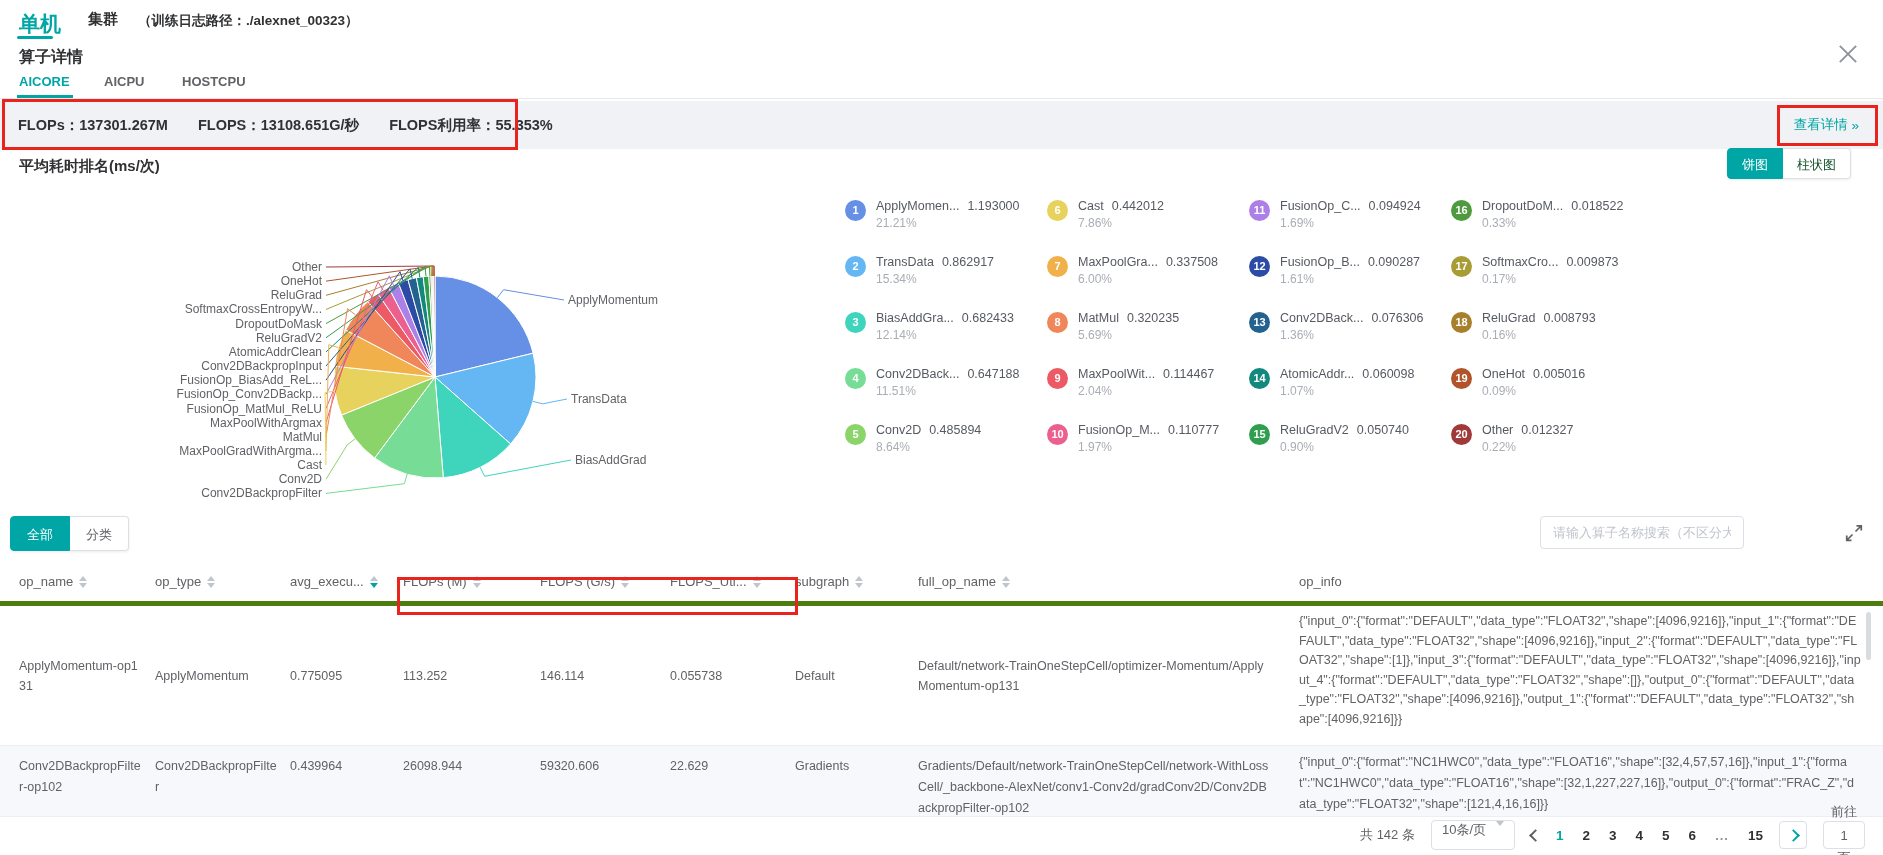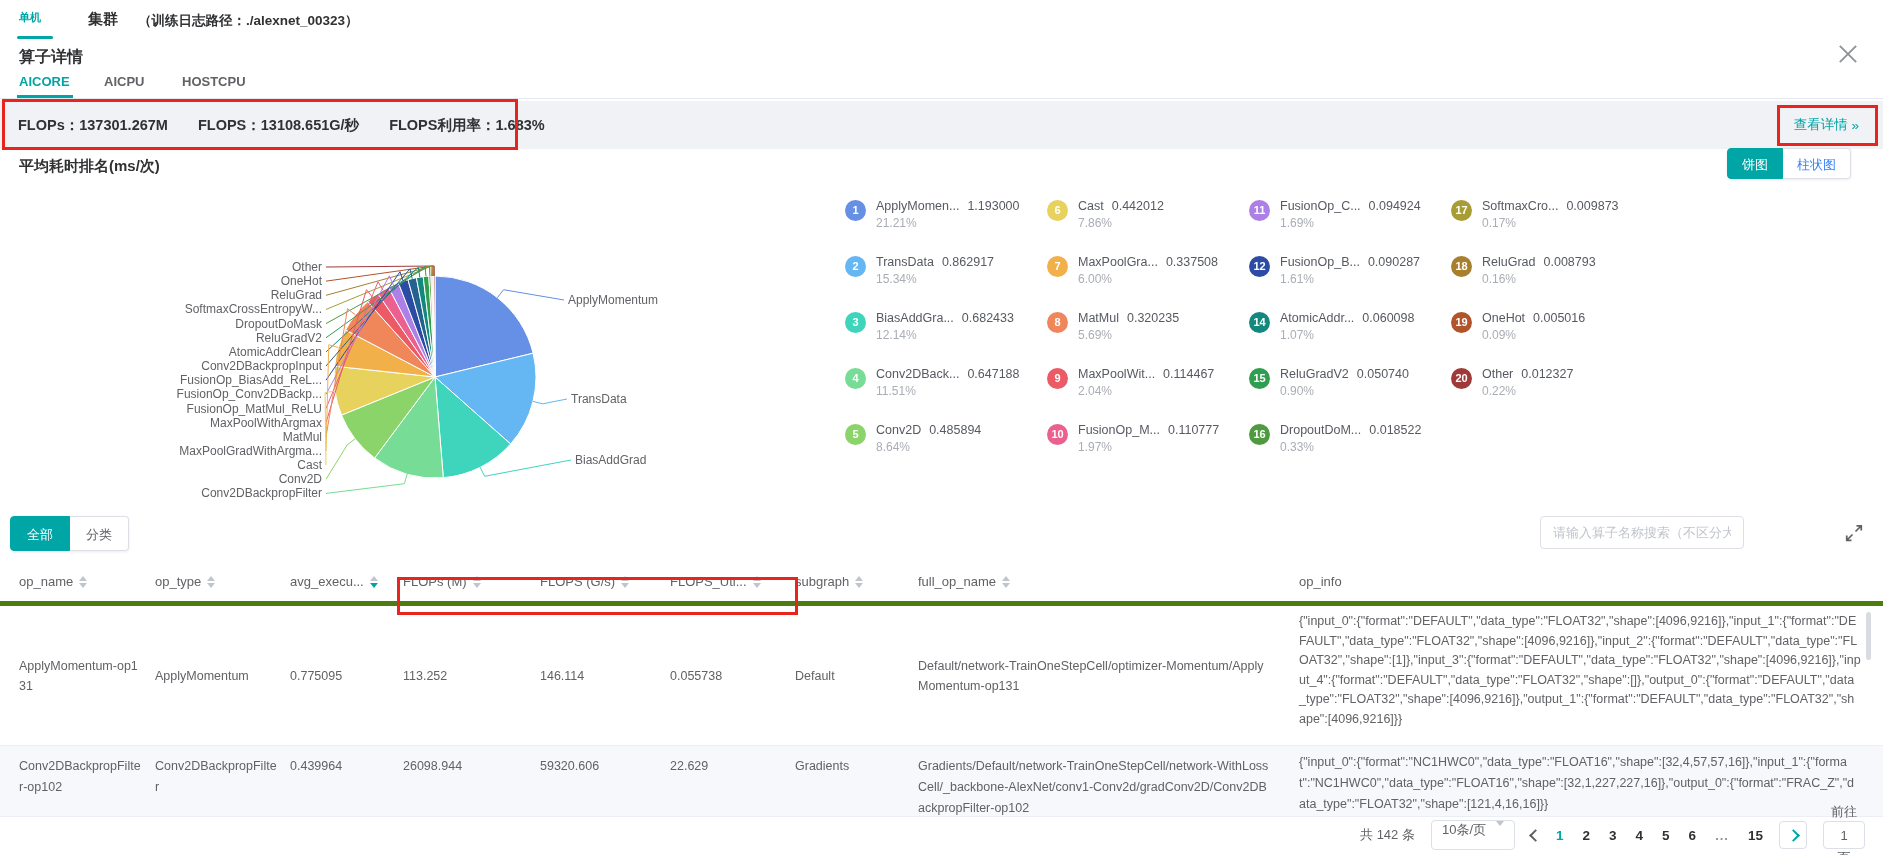--- a/index.html
+++ b/index.html
@@ -2,21 +2,21 @@
 <html><head>
 <meta charset="utf-8">
 <style>
   html,body{margin:0;padding:0;}
   body{
     width:1883px;height:855px;position:relative;overflow:hidden;background:#fff;
     font-family:"Liberation Sans","DejaVu Sans",sans-serif;color:#303133;
   }
   .abs{position:absolute;}
   
-  .tab-standalone{left:19px;top:10px;font-size:11px;font-weight:bold;color:#00a5a5;}
+  .tab-standalone{left:19px;top:10px;font-size:21px;font-weight:bold;color:#00a5a5;}
   .tab-standalone-underline{left:17px;top:36px;width:36px;height:3px;background:#00a5a5;border-radius:2px;}
   .tab-cluster{left:88px;top:10px;font-size:15px;font-weight:bold;color:#303133;}
   .log-path{left:138px;top:12px;font-size:13.5px;font-weight:600;color:#303133;}
   .panel-title{left:19px;top:47px;font-size:16px;font-weight:bold;color:#303133;}
   .close-btn{left:1834px;top:40px;width:28px;height:28px;cursor:pointer;}
   
   .subtab{top:74px;font-size:13px;font-weight:bold;color:#606266;}
   .subtab.active{color:#00a5a5;}
   .subtab-underline{left:17px;top:95px;width:56px;height:3px;background:#00a5a5;}
   .subtab-divider{left:0;top:98px;width:1883px;height:1px;background:#e4e7ed;}
@@ -26,21 +26,21 @@
   .view-details{right:24px;top:101px;height:48px;display:flex;align-items:center;font-size:13.5px;color:#00a5a5;cursor:pointer;}
   .redbox{border:3px solid #e8241c;pointer-events:none;z-index:6;box-sizing:border-box;}
   .redbox-stats{left:2px;top:99px;width:516px;height:51px;}
   .redbox-details{left:1777px;top:105px;width:101px;height:41px;}
   .redbox-headers{left:397px;top:577px;width:401px;height:38px;}
   
   .chart-title{left:19px;top:157px;font-size:15px;font-weight:bold;color:#303133;}
   .chart-toggle{left:1727px;top:148px;display:flex;box-shadow:0 1px 3px rgba(0,0,0,.08);border-radius:4px;}
   .toggle-btn{height:31px;line-height:31px;padding:0 14px;font-size:13px;box-sizing:border-box;cursor:pointer;}
   .toggle-btn.active{background:#00a5a5;color:#fff;border:1px solid #00a5a5;border-radius:4px 0 0 4px;}
-  .toggle-btn.inactive{background:#fff;color:#3b82f6;border:1px solid #dcdfe6;border-left:none;border-radius:0 4px 4px 0;text-align:center;}
+  .toggle-btn.inactive{background:#fff;color:#14532d;border:1px solid #dcdfe6;border-left:none;border-radius:0 4px 4px 0;text-align:center;}
   
   .pie-wrap{left:150px;top:168px;width:700px;height:348px;}
   .legend{left:845px;top:198px;display:grid;grid-template-rows:repeat(5,56px);grid-auto-flow:column;grid-auto-columns:202px;}
   .legend-item{display:flex;align-items:flex-start;gap:10px;}
   .lbadge{width:21px;height:21px;border-radius:50%;color:#fff;font-size:11px;font-weight:bold;text-align:center;line-height:21px;flex:0 0 21px;margin-top:2px;}
   .ltext{display:flex;flex-direction:column;line-height:17px;}
   .l1{font-size:12.5px;color:#565a61;white-space:nowrap;}
   .lval{margin-left:8px;}
   .l2{font-size:12px;color:#a9adb5;}
   
@@ -104,21 +104,21 @@
 
 <div class="abs subtab active" style="left:19px;">AICORE</div>
 <div class="abs subtab" style="left:104px;">AICPU</div>
 <div class="abs subtab" style="left:182px;">HOSTCPU</div>
 <div class="abs subtab-underline"></div>
 <div class="abs subtab-divider"></div>
 
 <div class="abs statsbar">
   <span class="stat-item"><span>FLOPs：</span><span>137301.267M</span></span>
   <span class="stat-item"><span>FLOPS：</span><span>13108.651G/秒</span></span>
-  <span class="stat-item"><span>FLOPS利用率：</span><span>1.683%</span></span>
+  <span class="stat-item"><span>FLOPS利用率：</span><span>55.353%</span></span>
 </div>
 <div class="abs view-details">
   <span>查看详情</span>&nbsp;<span>»</span>
 </div>
 <div class="abs redbox redbox-stats"></div>
 <div class="abs redbox redbox-details"></div>
 
 <div class="abs chart-title">平均耗时排名(ms/次)</div>
 <div class="abs chart-toggle">
   <div class="toggle-btn active">饼图</div>
@@ -268,20 +268,27 @@
       </span>
     </div>
     <div class="legend-item">
       <span class="lbadge" style="background:#2c4ba5">12</span>
       <span class="ltext">
         <span class="l1"><span>FusionOp_B...</span><span class="lval">0.090287</span></span>
         <span class="l2">1.61%</span>
       </span>
     </div>
     <div class="legend-item">
+      <span class="lbadge" style="background:#23618e">13</span>
+      <span class="ltext">
+        <span class="l1"><span>Conv2DBack...</span><span class="lval">0.076306</span></span>
+        <span class="l2">1.36%</span>
+      </span>
+    </div>
+    <div class="legend-item">
       <span class="lbadge" style="background:#13897d">14</span>
       <span class="ltext">
         <span class="l1"><span>AtomicAddr...</span><span class="lval">0.060098</span></span>
         <span class="l2">1.07%</span>
       </span>
     </div>
     <div class="legend-item">
       <span class="lbadge" style="background:#2f9e4f">15</span>
       <span class="ltext">
         <span class="l1"><span>ReluGradV2</span><span class="lval">0.050740</span></span>

